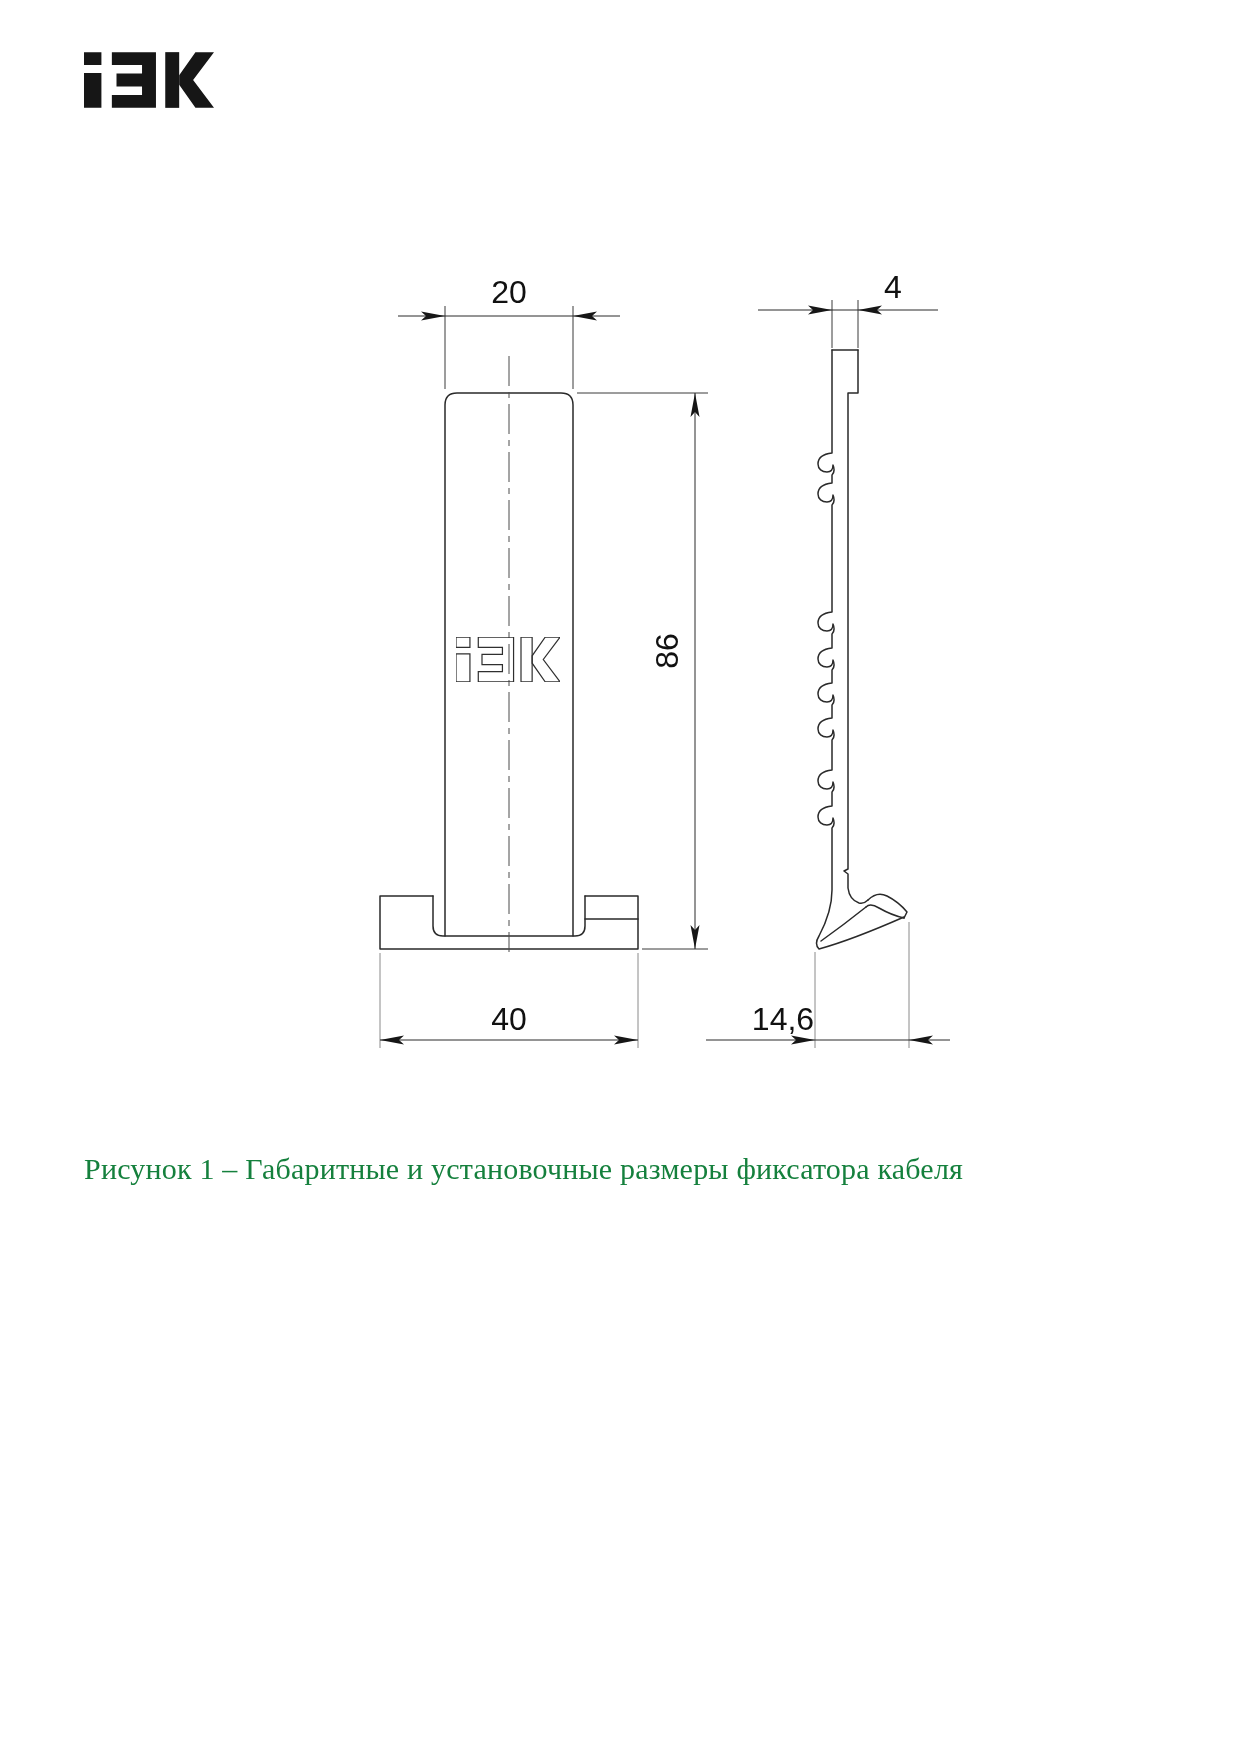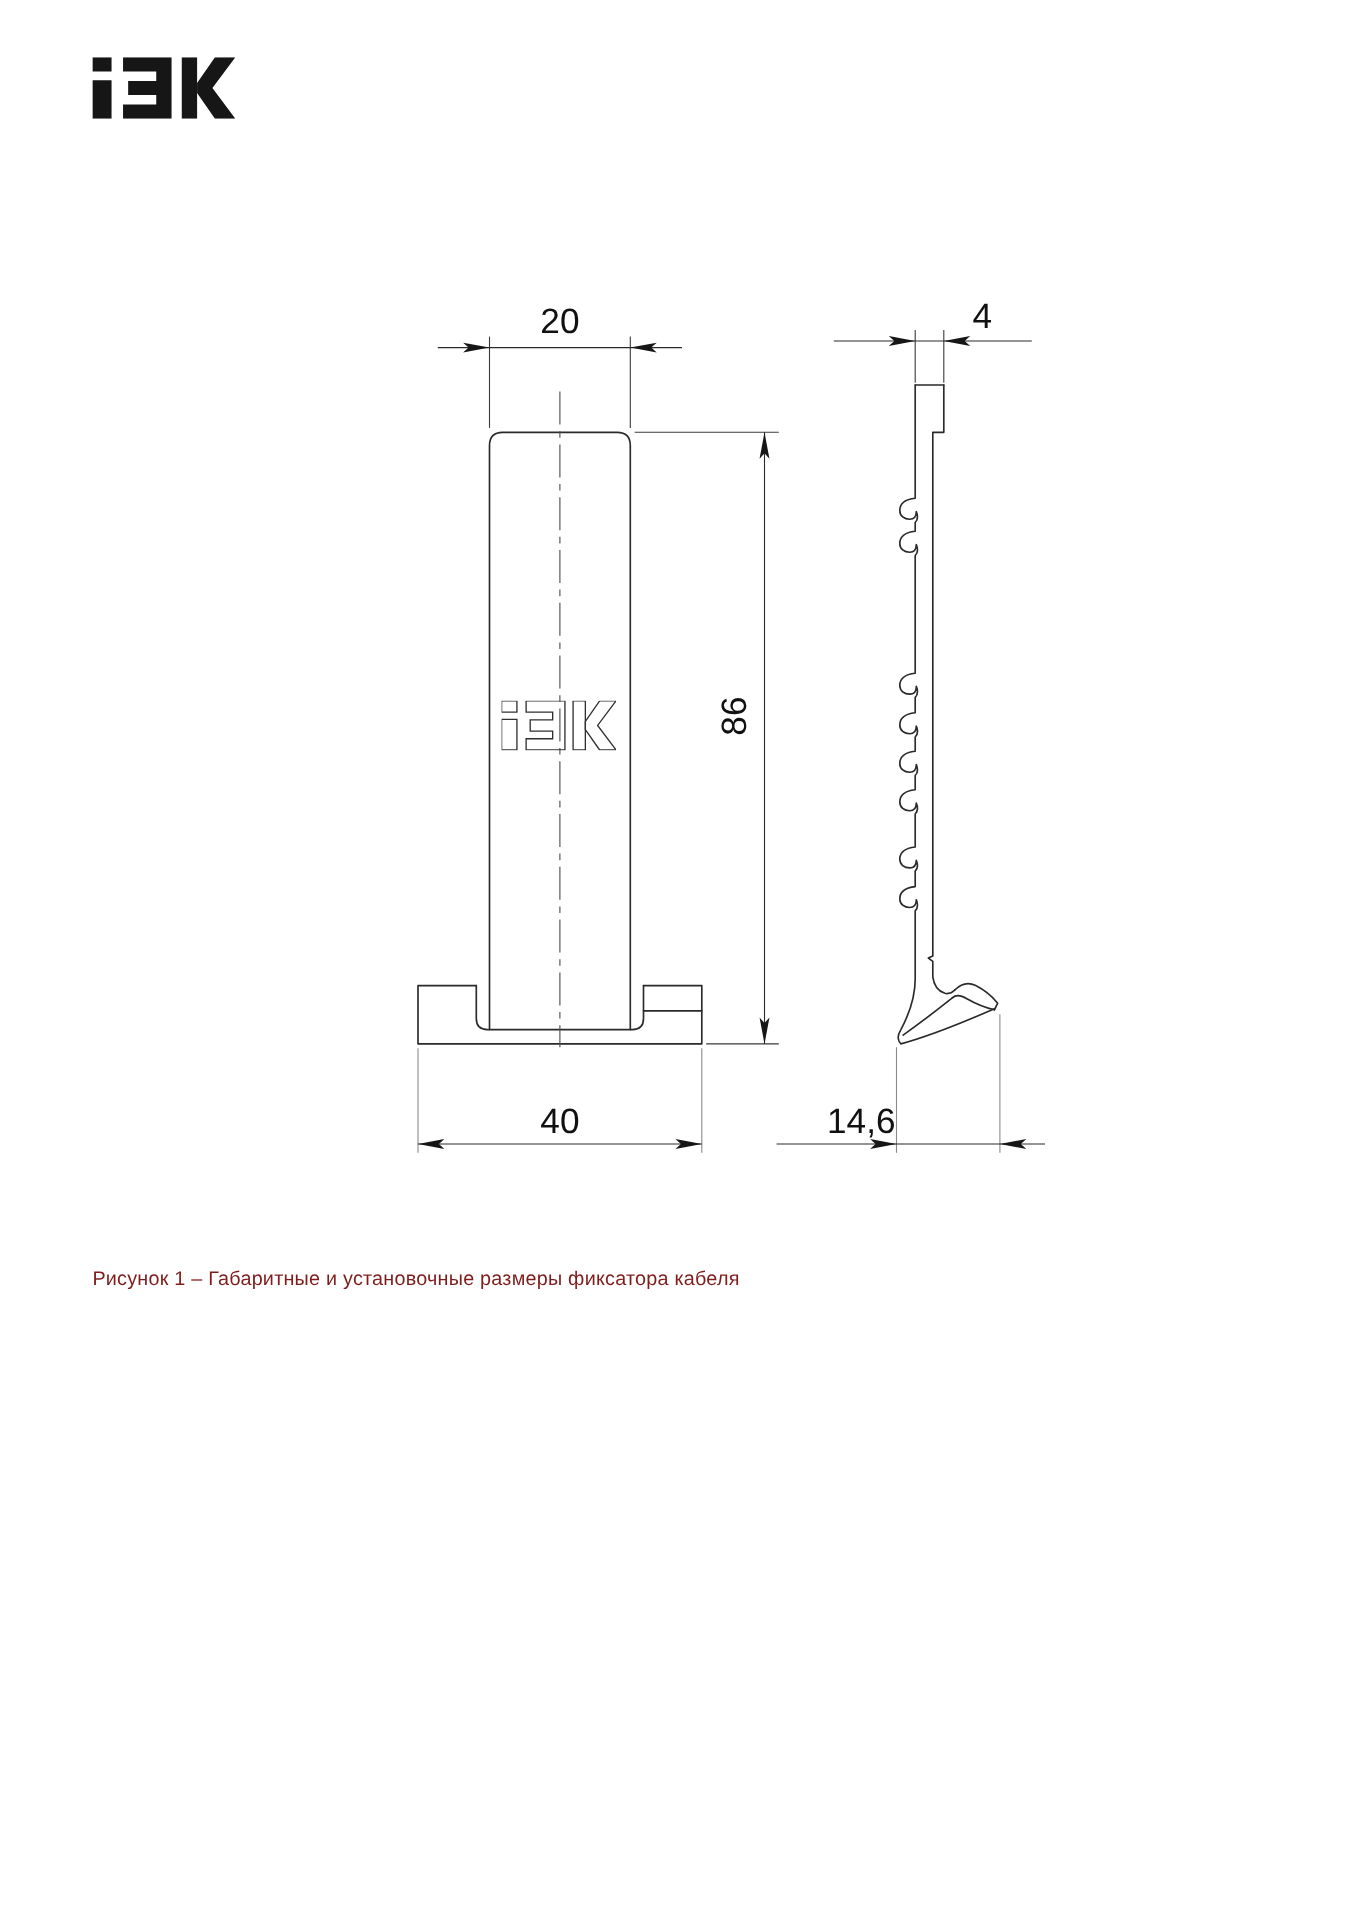--- a/index.html
+++ b/index.html
@@ -19,24 +19,25 @@
   .dimline{fill:none;stroke:#2a2a2a;stroke-width:1;}
   .centerline{fill:none;stroke:#4a4a4a;stroke-width:1;stroke-dasharray:30 6 6 6;}
   .arrow{fill:#161616;stroke:none;}
   text.dim{font-family:"Liberation Sans", sans-serif;font-size:32px;fill:#111111;}
   .logo-filled{fill:#161616;stroke:none;}
   .logo-outline{fill:none;stroke:#2f2f2f;stroke-width:1.3;}
   .caption{
     position:absolute;
     left:84px;
     top:1152px;
-    font-size:18px;
-    color:#7f1d1d;
+    font-size:30px;
+    color:#15803d;
     letter-spacing:0.2px;
     white-space:nowrap;
+    font-family:Liberation Serif, serif;
   }
 </style>
 </head>
 <body>
 
 <div class="page">
 
   <svg class="drawing" width="1244" height="1190" viewBox="0 0 1244 1190">
 
     <defs>

